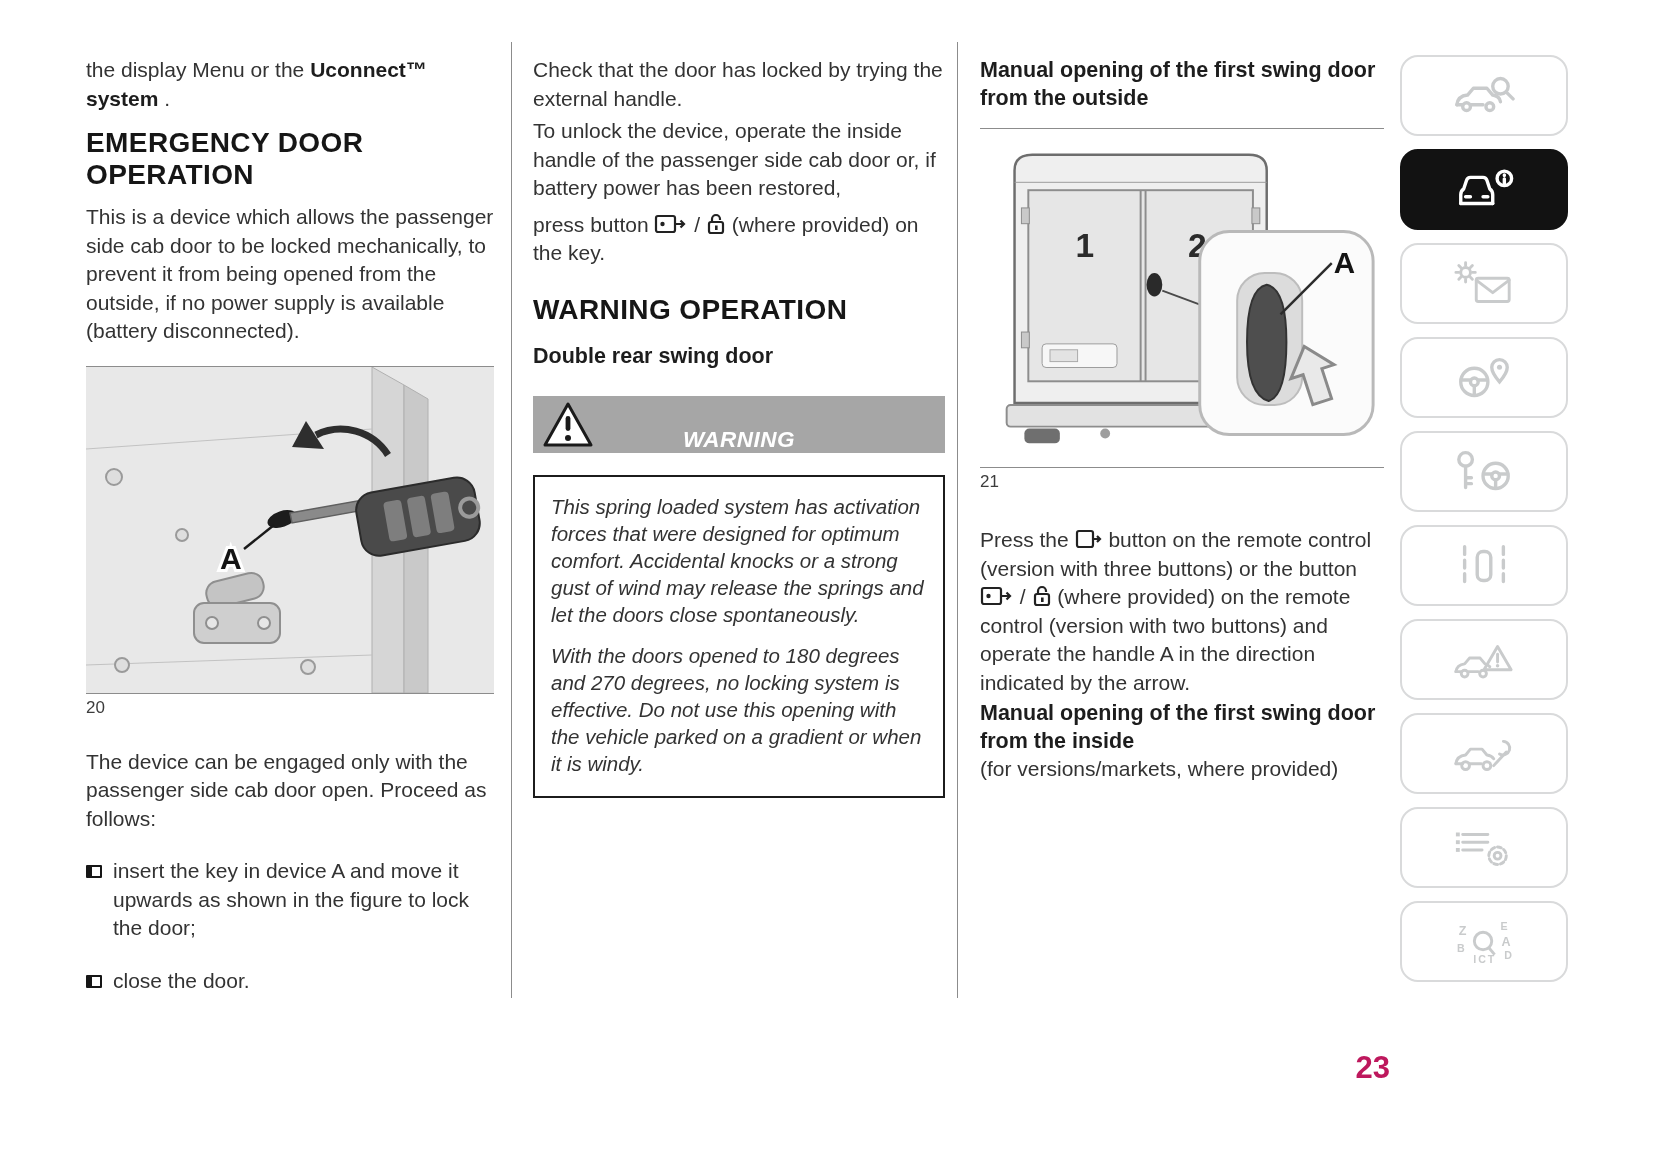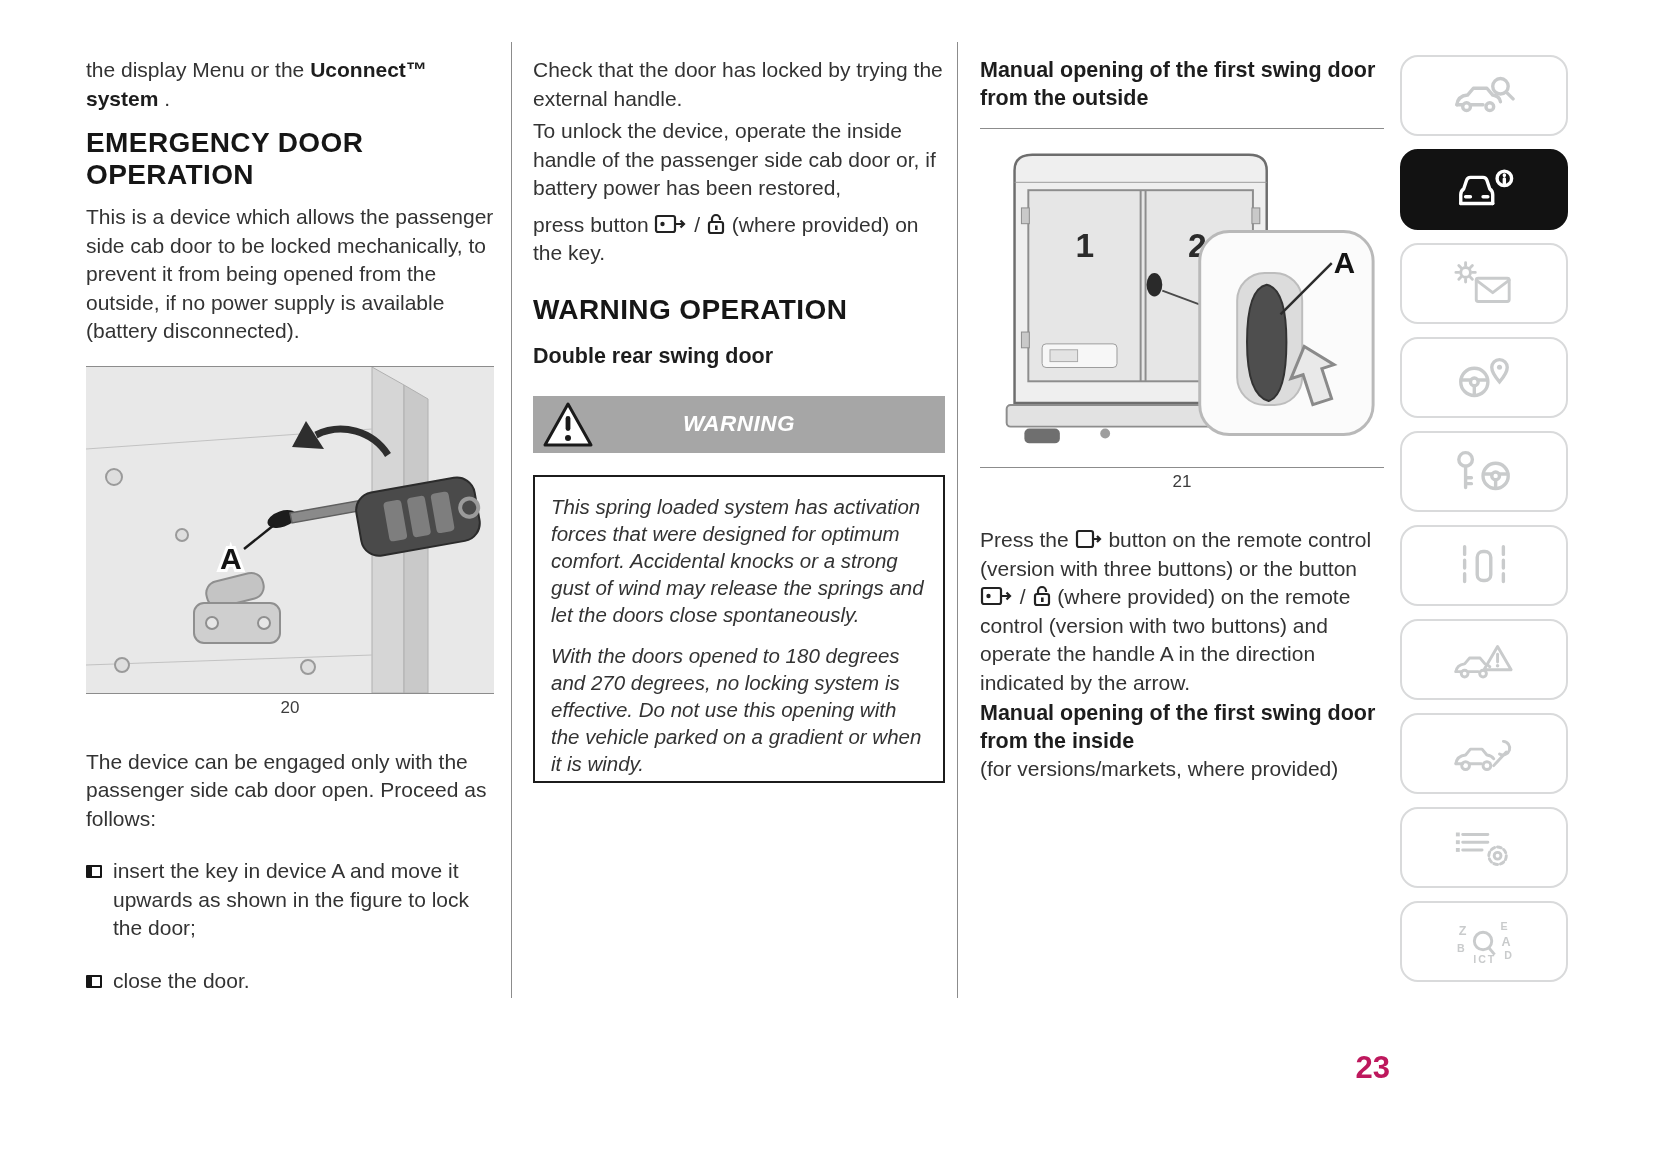--- a/index.html
+++ b/index.html
@@ -15,38 +15,38 @@
   .vrule { position:absolute; top:42px; width:1px; height:956px; background:#8c8c8c; }
   .vr1 { left:511px; } .vr2 { left:957px; }
 
   .body { font-size:21px; line-height:28.5px; color:#333; }
   .chapter { font-weight:700; font-size:28px; line-height:32px; color:#161616; letter-spacing:0.4px; margin:14px 0 12px; }
   .subhead { font-size:21.5px; line-height:28px; font-weight:700; color:#1d1d1d; }
   b { color:#1d1d1d; }
 
   .fig20 { margin-top:20px; border-top:1px solid #8c8c8c; border-bottom:1px solid #8c8c8c; }
   .fig20 svg { display:block; width:100%; height:326px; }
-  .figcap { font-size:17px; color:#3c3c3c; padding-top:4px;text-align:center; }
+  .figcap { font-size:17px; color:#3c3c3c; padding-top:4px; }
 
   .after-fig { margin-top:30px; }
   .bullet { display:flex; gap:11px; margin-top:24px; }
   .bullet-box { flex:0 0 auto; width:16px; height:13px; margin-top:8px;
     border:2.5px solid #161616; border-left-width:6px; border-radius:1px; background:#fff; }
 
   .mid-p { margin:0; }
   .mid-p2 { margin-top:4px; }
   .mid-p3 { margin-top:8px; }
   .inline-icon { display:inline-block; vertical-align:-4px; }
   .mid-heading { margin-top:26px; }
   .mid-sub { margin-top:16px; }
 
-  .warn-banner { margin-top:26px; height:57px; background:#a6a6a6; position:relative; display:flex; align-items:center; }
+  .warn-banner { margin-top:26px; height:57px; background:#a6a6a6; position:relative; display:flex; align-items:flex-end; }
   .warn-tri { position:absolute; left:8px; top:4px; width:54px; height:49px; }
   .warn-title { flex:1; text-align:center; color:#ffffff; font-style:italic; font-weight:700; font-size:22.5px; letter-spacing:0.5px; }
-  .warn-box { margin-top:22px; border:2px solid #1c1c1c; padding:16px 16px 4px; background:#fff; }
+  .warn-box { margin-top:22px; border:2px solid #1c1c1c; padding:16px 16px 19px; background:#fff; }
   .warn-box p { font-style:italic; font-size:20.5px; line-height:27px; color:#333; }
   .warn-box p + p { margin-top:14px; }
 
   .rule { border-top:1px solid #8c8c8c; margin-top:16px; }
   .fig21 { margin-top:8px; border-bottom:1px solid #8c8c8c; }
   .fig21 svg { display:block; width:100%; height:330px; }
   .r-para { margin-top:34px; }
   .r-head2 { margin-top:2px; }
 
   .sidebar { position:absolute; left:1400px; top:55px; width:168px; }

